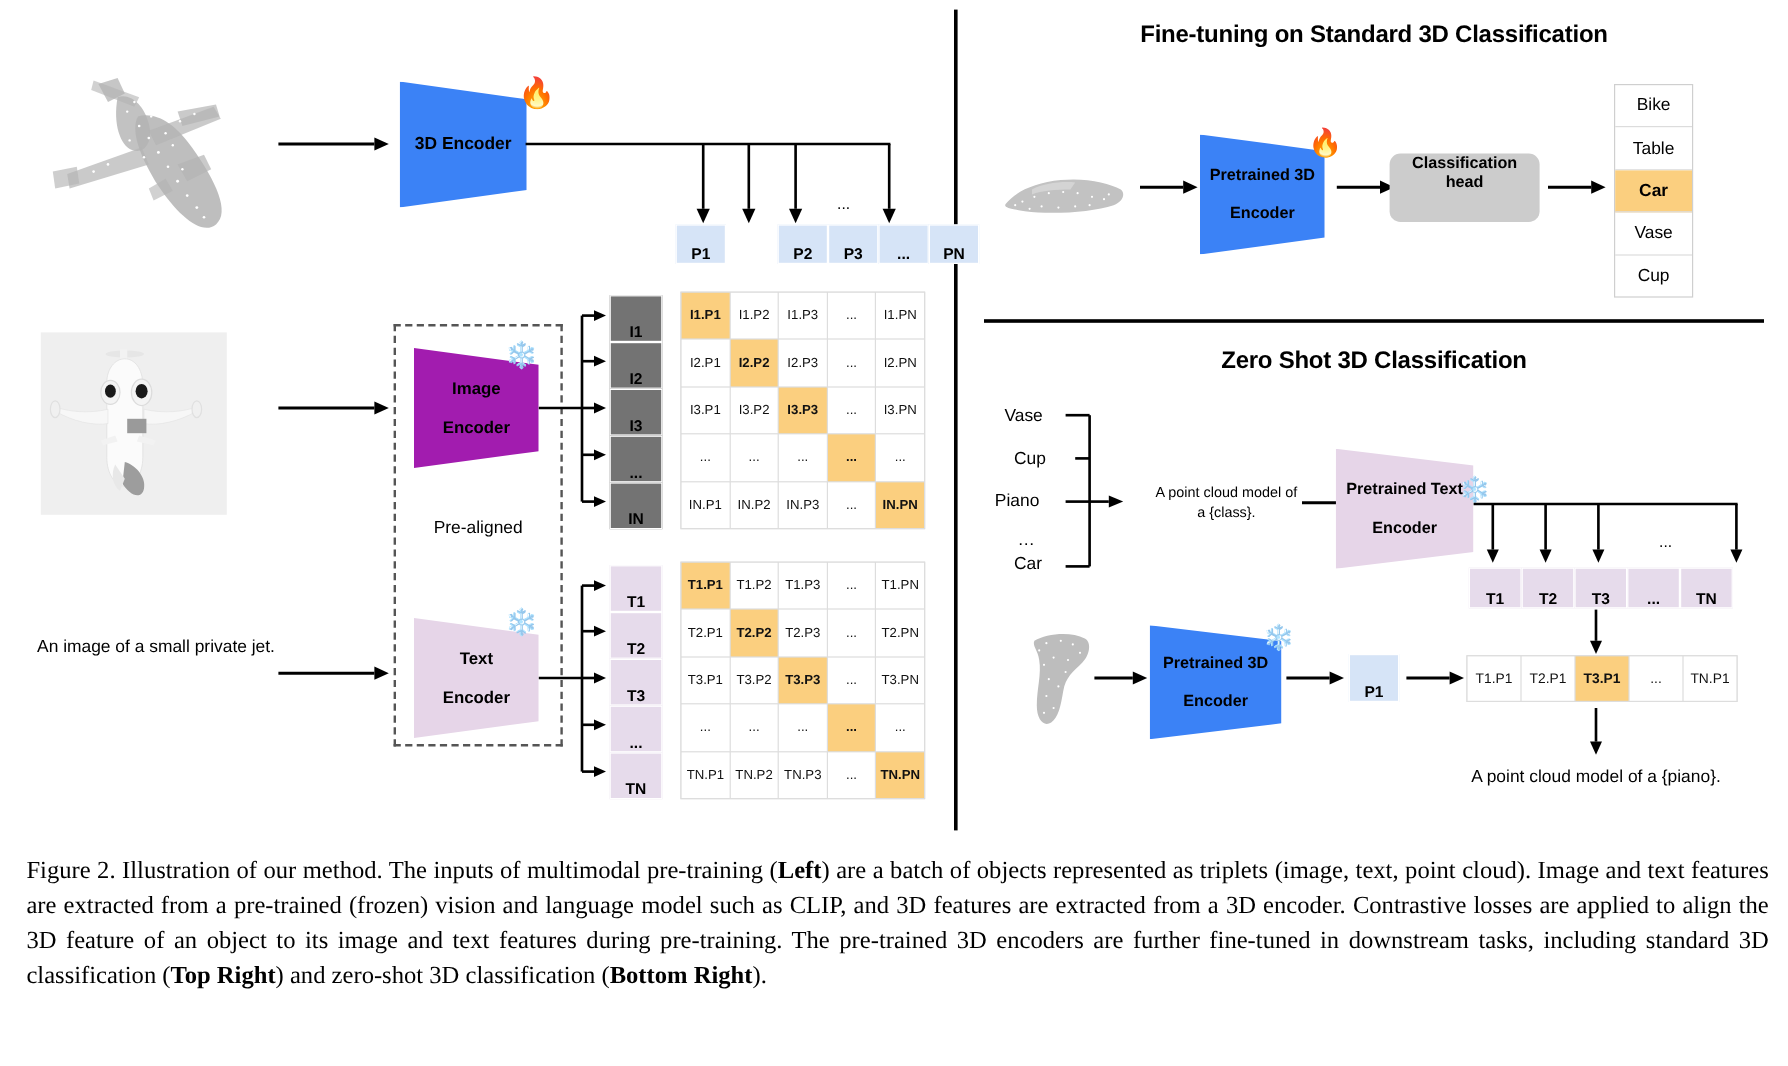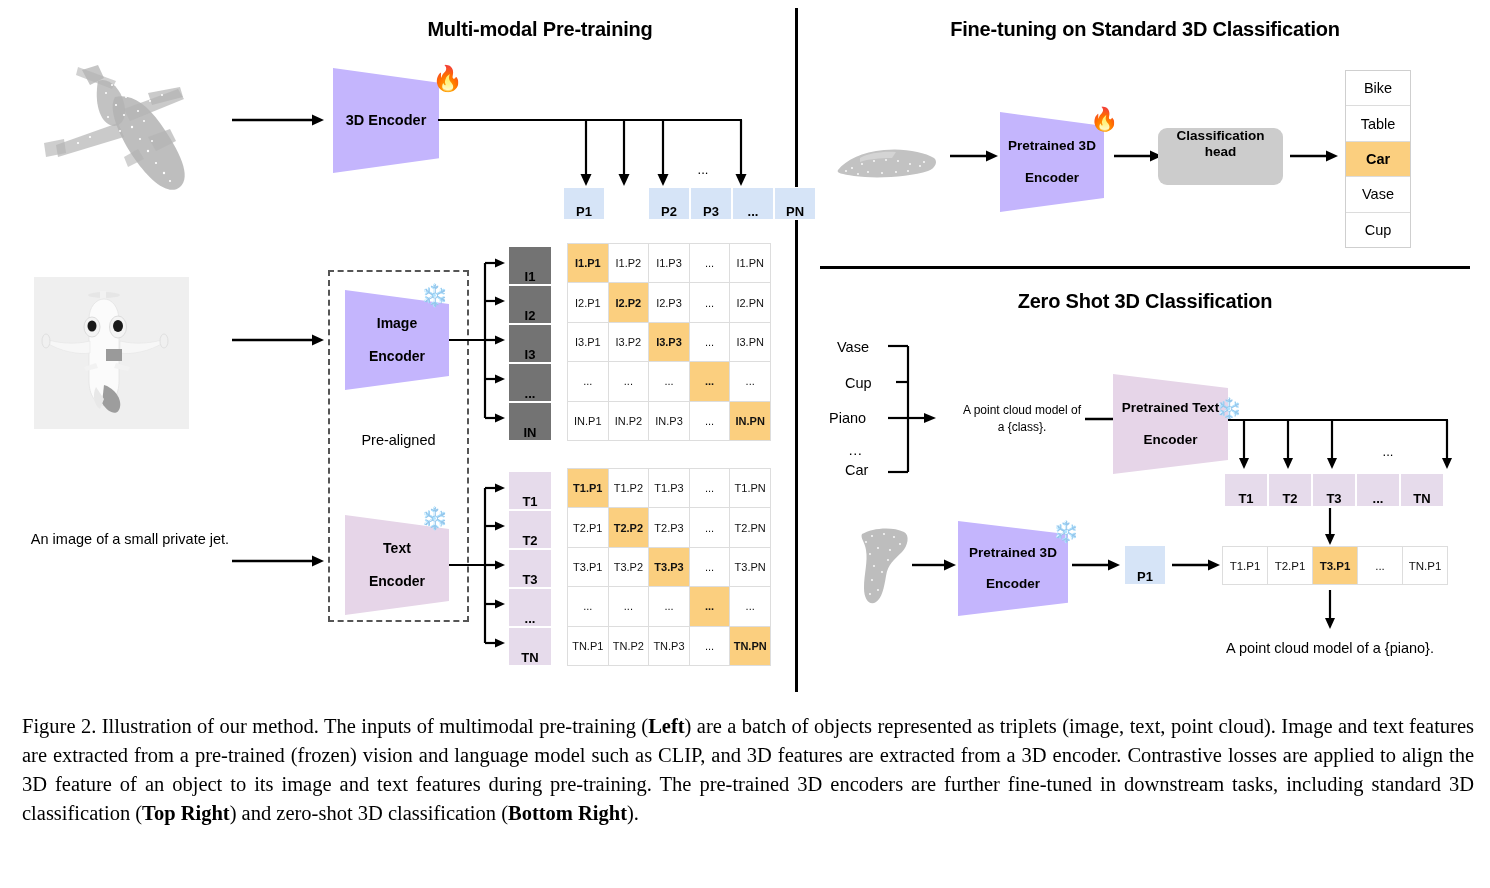--- a/index.html
+++ b/index.html
@@ -34,22 +34,22 @@
   .trap {
     position: absolute;
     display: flex;
     align-items: center;
     justify-content: center;
     text-align: center;
     font-weight: bold;
     line-height: 1.18;
     clip-path: polygon(0% 0%, 100% 14%, 100% 86%, 0% 100%);
   }
-  .trap.blue  { background: #c4b5fd; }
-  .trap.green { background: #c4b5fd; }
+  .trap.blue  { background: #3b82f6; }
+  .trap.green { background: #a21caf; }
   .trap.purp  { background: #e6d5e8; }
   .trap span { display:block; }
 
   
   .gray-box {
     position: absolute;
     background: #cccccc;
     border-radius: 9px;
     display: flex; align-items: flex-start; justify-content: center;
     text-align: center;
@@ -126,21 +126,20 @@
   .pc { position:absolute; }
 </style>
 </head>
 <body>
 
 <div class="fig">
 
   <div class="abs v-divider" style="left:795px; top:8px; height:684px;"></div>
   <div class="abs h-divider" style="left:820px; top:266px; width:650px;"></div>
 
-  <div class="abs sec-title" style="left:290px; top:18px; width:500px;">Multi-modal Pre-training</div>
 
   <svg class="pc" style="left:20px; top:45px;" width="230" height="190" viewBox="0 0 230 190">
     <g fill="#b3b3b3">
       <path d="M62 25 L78 20 L84 33 L70 40 Z" opacity="0.75"></path>
       <path d="M58 22 L96 36 L92 44 L56 30 Z" opacity="0.6"></path>
       <path d="M78 36 C88 32 100 42 104 58 C108 74 100 84 90 80 C80 76 74 58 78 36 Z" opacity="0.8"></path>
       <path d="M95 52 C110 48 126 58 140 78 C160 106 172 132 160 142 C148 152 128 134 112 110 C98 88 88 64 95 52 Z" opacity="0.85"></path>
       <path d="M128 48 L160 42 L163 52 L132 60 Z" opacity="0.7"></path>
       <path d="M104 64 L158 44 L164 54 L110 76 Z" opacity="0.7"></path>
       <path d="M98 78 L36 100 L38 112 L104 92 Z" opacity="0.7"></path>

